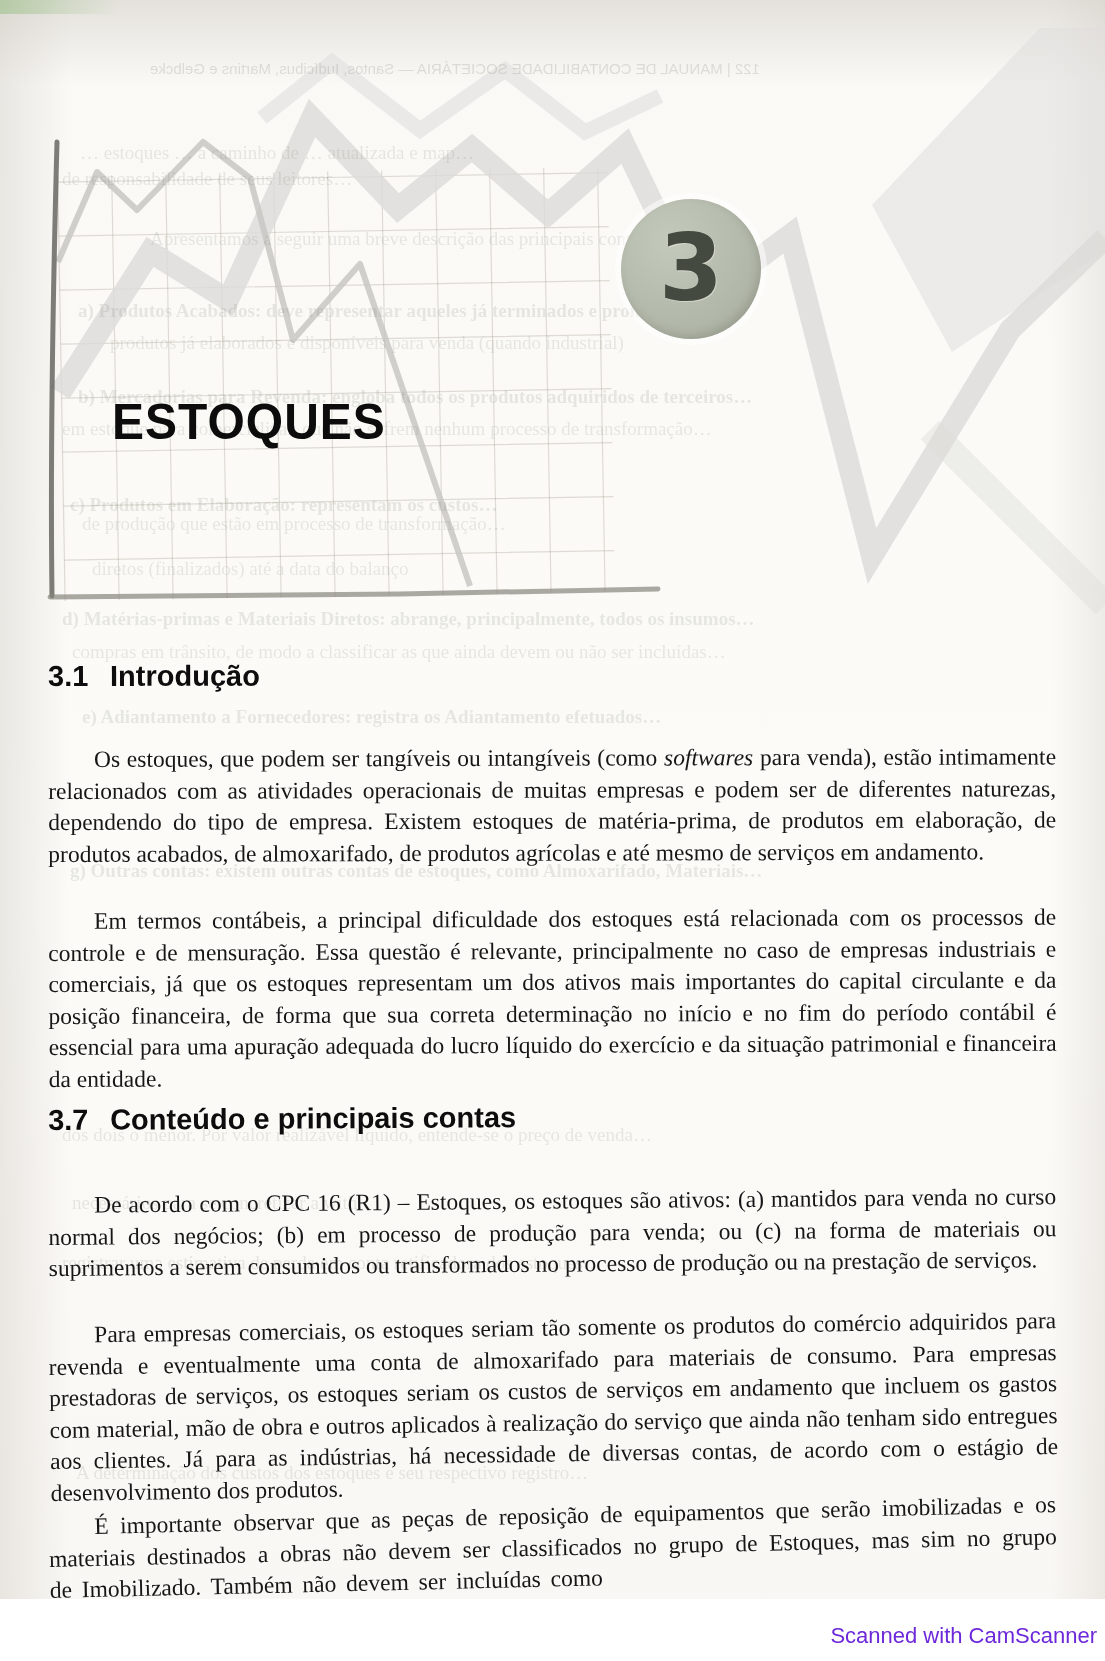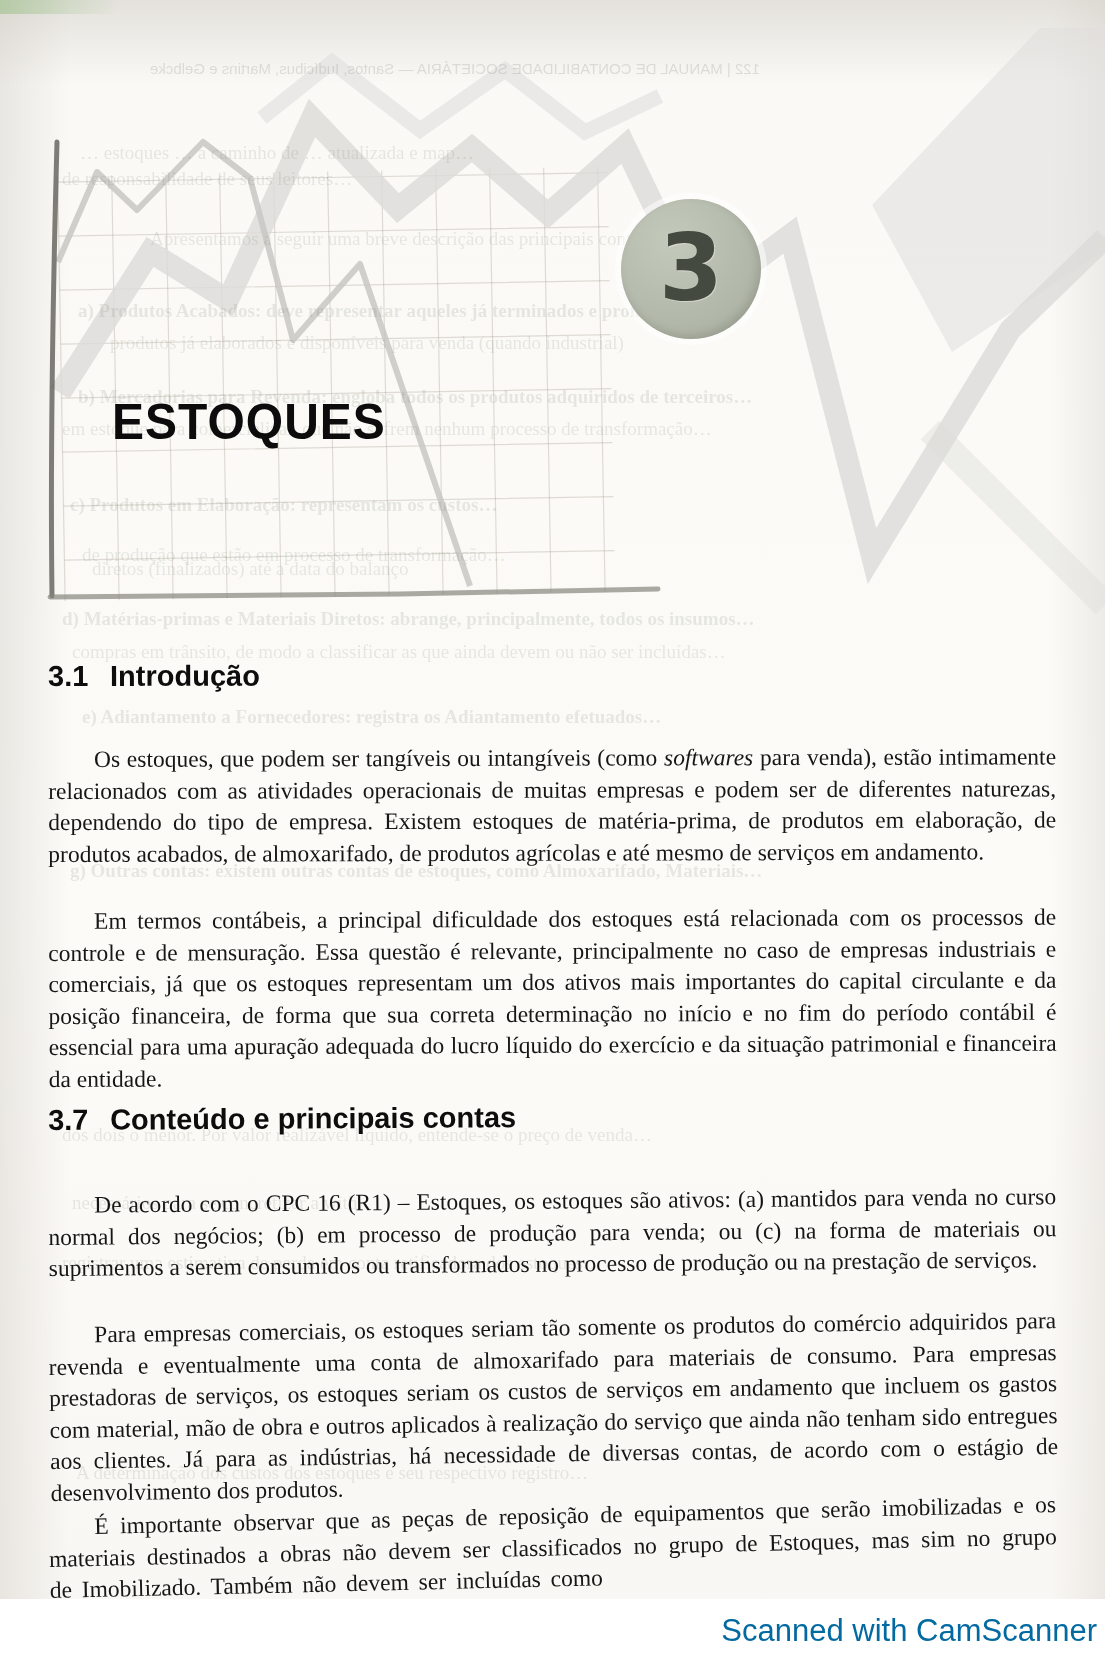--- a/index.html
+++ b/index.html
@@ -59,21 +59,21 @@
     font-family:"Liberation Serif",serif;font-size:19px;
     color:#6f7a66;opacity:.15;filter:blur(.6px);
     pointer-events:none;
   }
   .bleed.mirror{transform:scaleX(-1);font-family:"Liberation Sans",sans-serif;opacity:.20;}
   .bleed.bold{font-weight:700;}
   
   .cam-band{position:absolute;left:0;right:0;bottom:0;height:62px;background:#ffffff;}
   .cam-text{
     position:absolute;right:8px;bottom:12px;
-    font-family:"Liberation Sans",sans-serif;font-size:31px;color:#0369a1;
+    font-family:"Liberation Sans",sans-serif;font-size:22px;color:#6d28d9;
   }
 </style>
 </head>
 <body>
 
 <div class="paper"></div>
 <div class="corner-green"></div>
 
 <svg class="art" width="1105" height="640" viewBox="0 0 1105 640">
 
@@ -99,21 +99,21 @@
 <div>
   <div class="bleed mirror" style="left:150px;top:60px;font-size:15px;">122 | MANUAL DE CONTABILIDADE SOCIETÁRIA — Santos, Iudícibus, Martins e Gelbcke</div>
   <div class="bleed" style="left:80px;top:142px;text-align:right;">… estoques … a caminho de … atualizada e map…</div>
   <div class="bleed" style="left:62px;top:168px;">de responsabilidade de seus leitores…</div>
   <div class="bleed" style="left:150px;top:228px;">Apresentamos a seguir uma breve descrição das principais contas de Estoques:</div>
   <div class="bleed bold" style="left:78px;top:300px;">a) Produtos Acabados: deve representar aqueles já terminados e prontos de…</div>
   <div class="bleed" style="left:110px;top:332px;">produtos já elaborados e disponíveis para venda (quando industrial)</div>
   <div class="bleed bold" style="left:78px;top:386px;">b) Mercadorias para Revenda: engloba todos os produtos adquiridos de terceiros…</div>
   <div class="bleed" style="left:62px;top:418px;">em estoque para comercializar, que não sofrem nenhum processo de transformação…</div>
   <div class="bleed bold" style="left:70px;top:494px;">c) Produtos em Elaboração: representam os custos…</div>
-  <div class="bleed" style="left:82px;top:544px;text-align:center;">de produção que estão em processo de transformação…</div>
+  <div class="bleed" style="left:82px;top:513px;text-align:center;">de produção que estão em processo de transformação…</div>
   <div class="bleed" style="left:92px;top:558px;">diretos (finalizados) até a data do balanço</div>
   <div class="bleed bold" style="left:62px;top:608px;">d) Matérias-primas e Materiais Diretos: abrange, principalmente, todos os insumos…</div>
   <div class="bleed" style="left:72px;top:641px;">compras em trânsito, de modo a classificar as que ainda devem ou não ser incluídas…</div>
   <div class="bleed bold" style="left:82px;top:706px;">e) Adiantamento a Fornecedores: registra os Adiantamento efetuados…</div>
   <div class="bleed bold" style="left:70px;top:860px;">g) Outras contas: existem outras contas de estoques, como Almoxarifado, Materiais…</div>
   <div class="bleed" style="left:62px;top:1124px;">dos dois o menor. Por valor realizável líquido, entende-se o preço de venda…</div>
   <div class="bleed" style="left:72px;top:1192px;">necessários para se concretizar a with.</div>
   <div class="bleed" style="left:62px;top:1252px;">registrar uma estimativa de perda em conta retificadora dos estoques…</div>
   <div class="bleed" style="left:76px;top:1462px;">A determinação dos custos dos estoques e seu respectivo registro…</div>
 </div>

